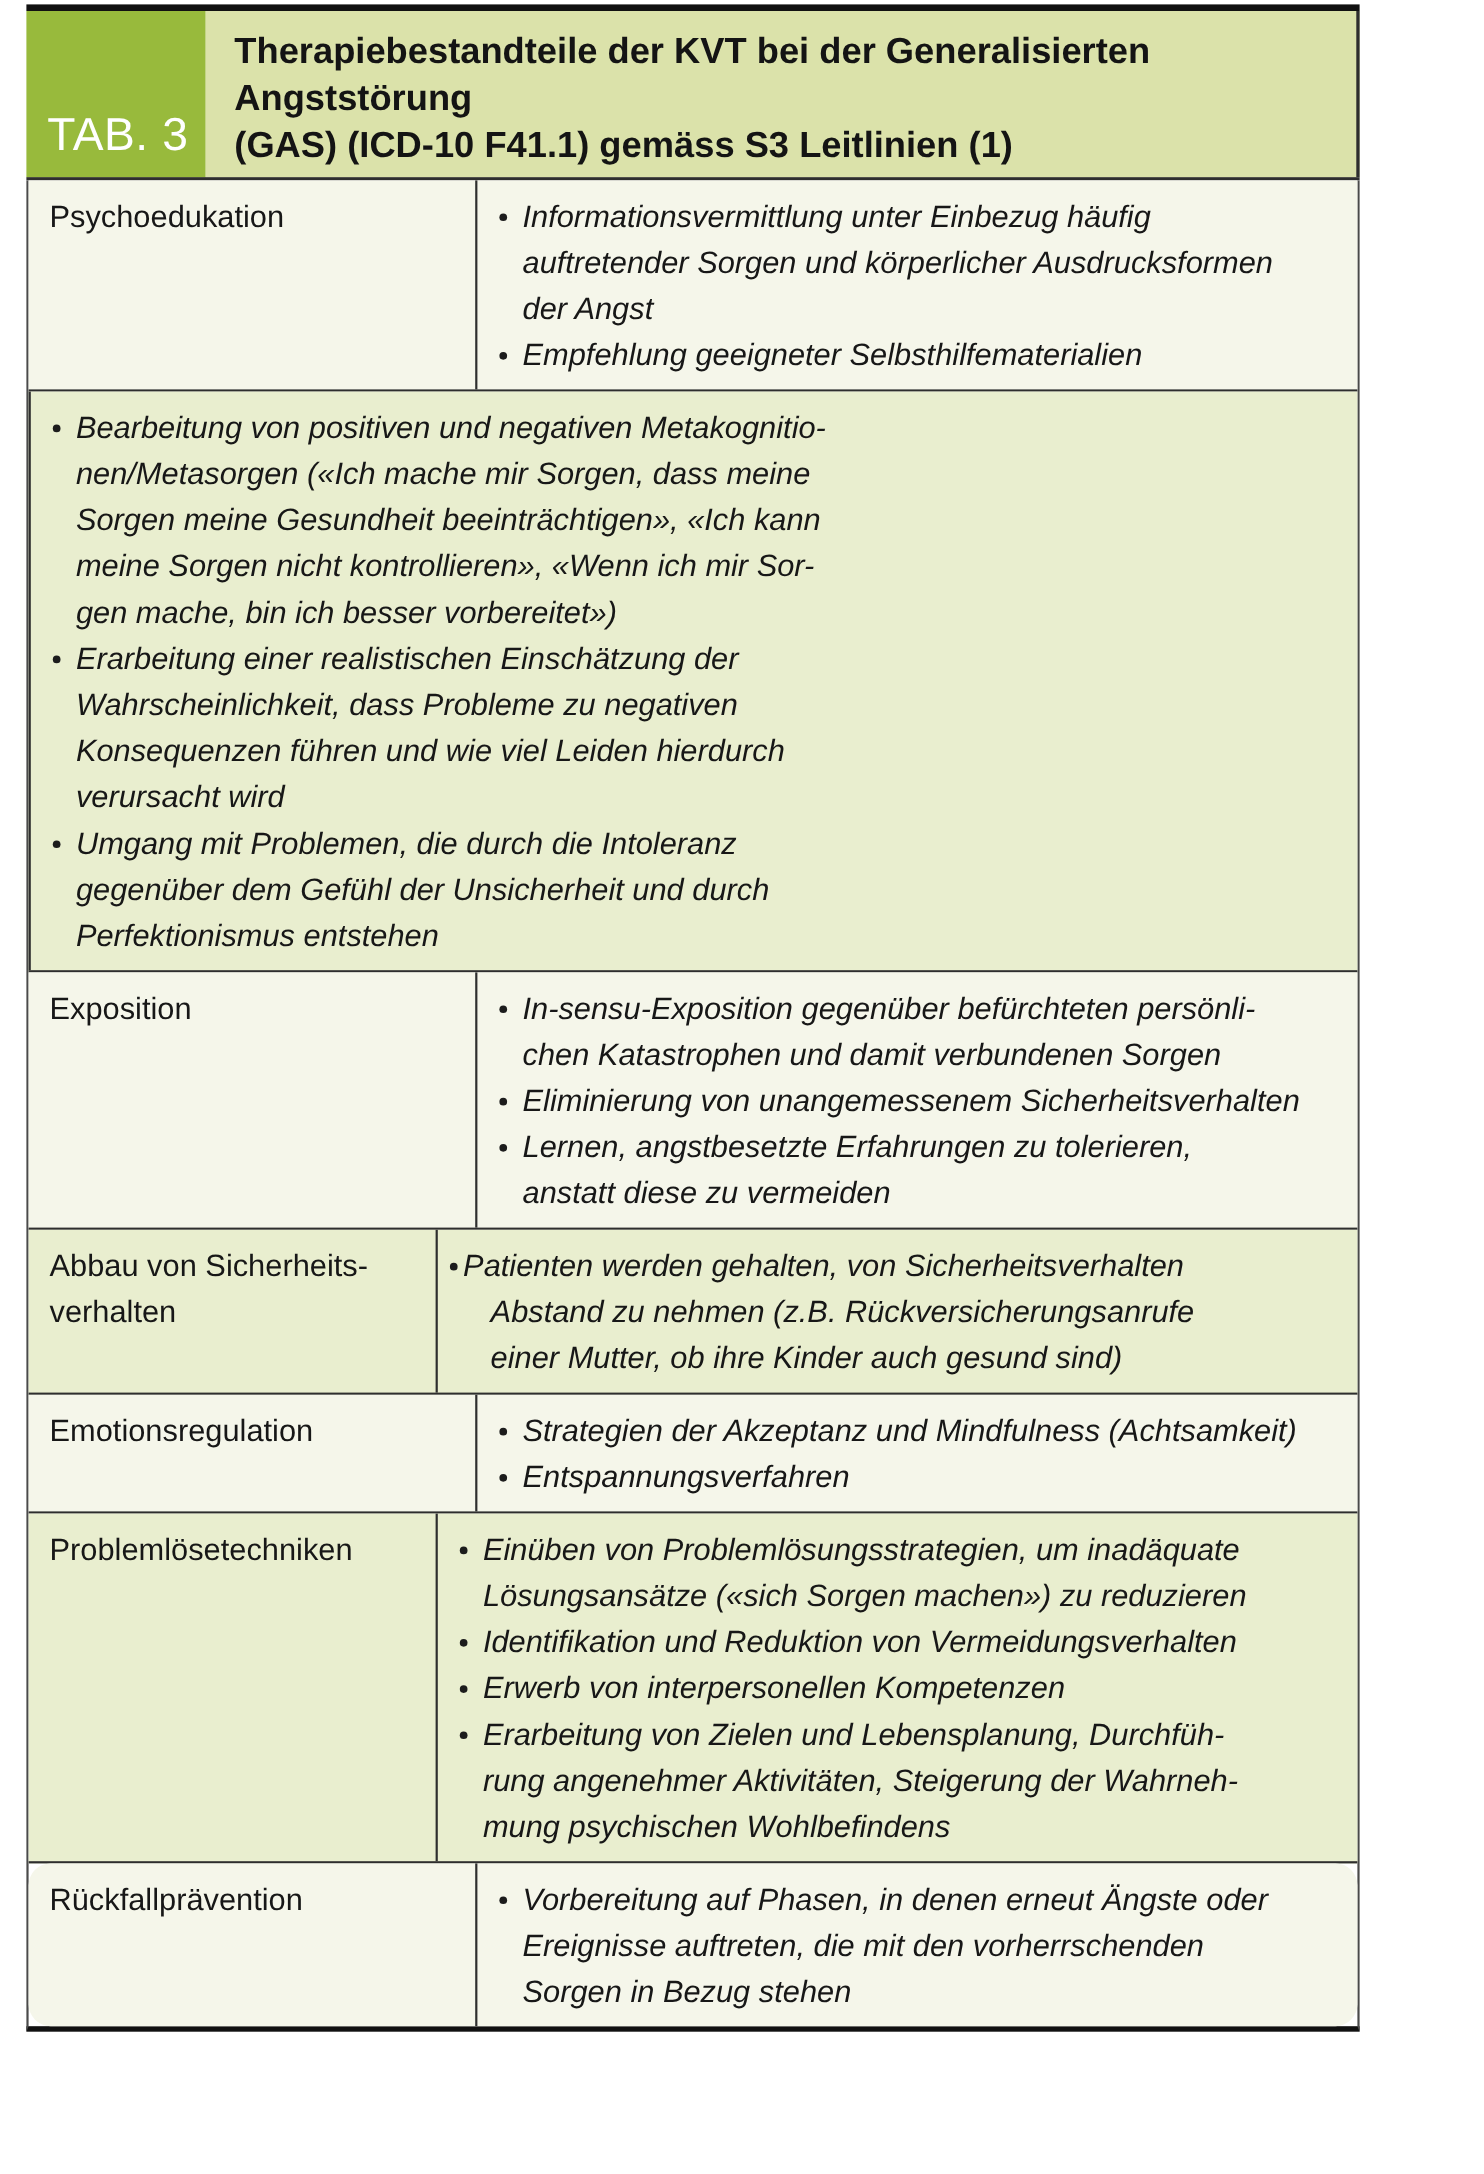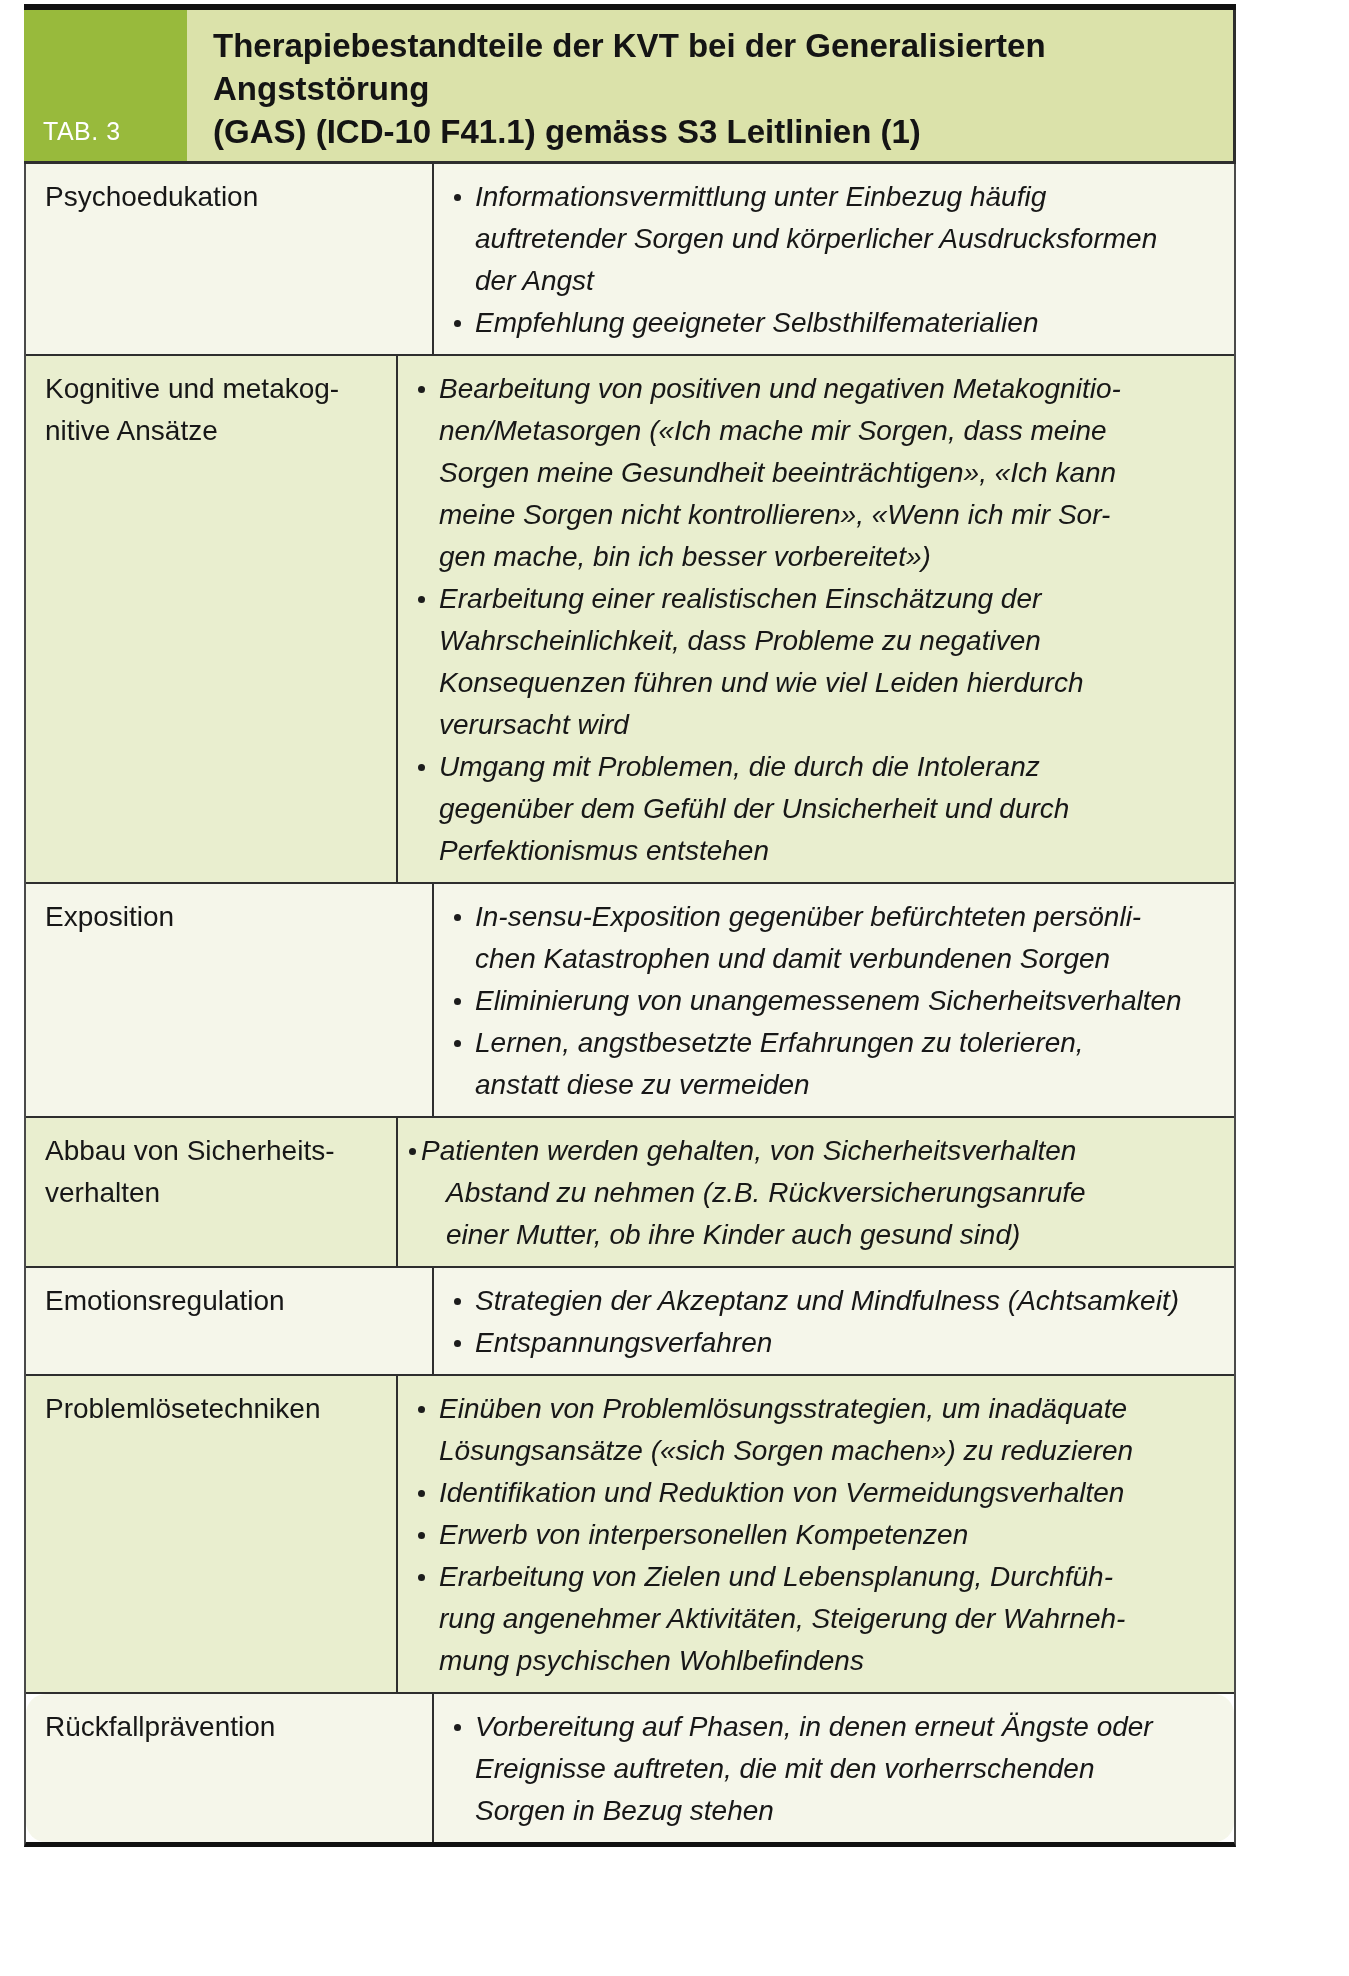--- a/index.html
+++ b/index.html
@@ -19,21 +19,21 @@
     font-family:"Liberation Sans","DejaVu Sans",sans-serif;
     color:var(--text);
   }
   .table{
     position:absolute;left:24px;top:4px;width:1212px;
   }
   .topbar{height:6px;background:var(--border_heavy);}
   .header{display:flex;border-bottom:3px solid var(--border);}
   .tab-cell{
     width:163px;min-height:112px;background:var(--tab_bg);
-    color:var(--tab_text);font-size:25px;letter-spacing:.5px;
+    color:var(--tab_text);font-size:42px;letter-spacing:.5px;
     display:flex;align-items:flex-end;padding:0 0 15px 19px;
   }
   .title-cell{
     flex:1;background:var(--title_bg);
     padding:14px 18px 8px 26px;
     font-size:33px;font-weight:600;line-height:43px;
     white-space:pre-line;color:#141414;
     border-right:3px solid var(--border);
   }
   .tbody{
@@ -91,22 +91,20 @@
 der Angst</span>
           </div>
         <div class="item">
             <span class="dot"></span>
             <span class="text">Empfehlung geeigneter Selbsthilfematerialien</span>
           </div>
       </div>
     </div>
 
     <div class="row green">
-      <div class="label-cell">Kognitive und metakog-
-nitive Ansätze</div>
       <div class="content-cell">
         <div class="item">
             <span class="dot"></span>
             <span class="text">Bearbeitung von positiven und negativen Metakognitio-
 nen/Metasorgen («Ich mache mir Sorgen, dass meine
 Sorgen meine Gesundheit beeinträchtigen», «Ich kann
 meine Sorgen nicht kontrollieren», «Wenn ich mir Sor-
 gen mache, bin ich besser vorbereitet»)</span>
           </div>
         <div class="item">

